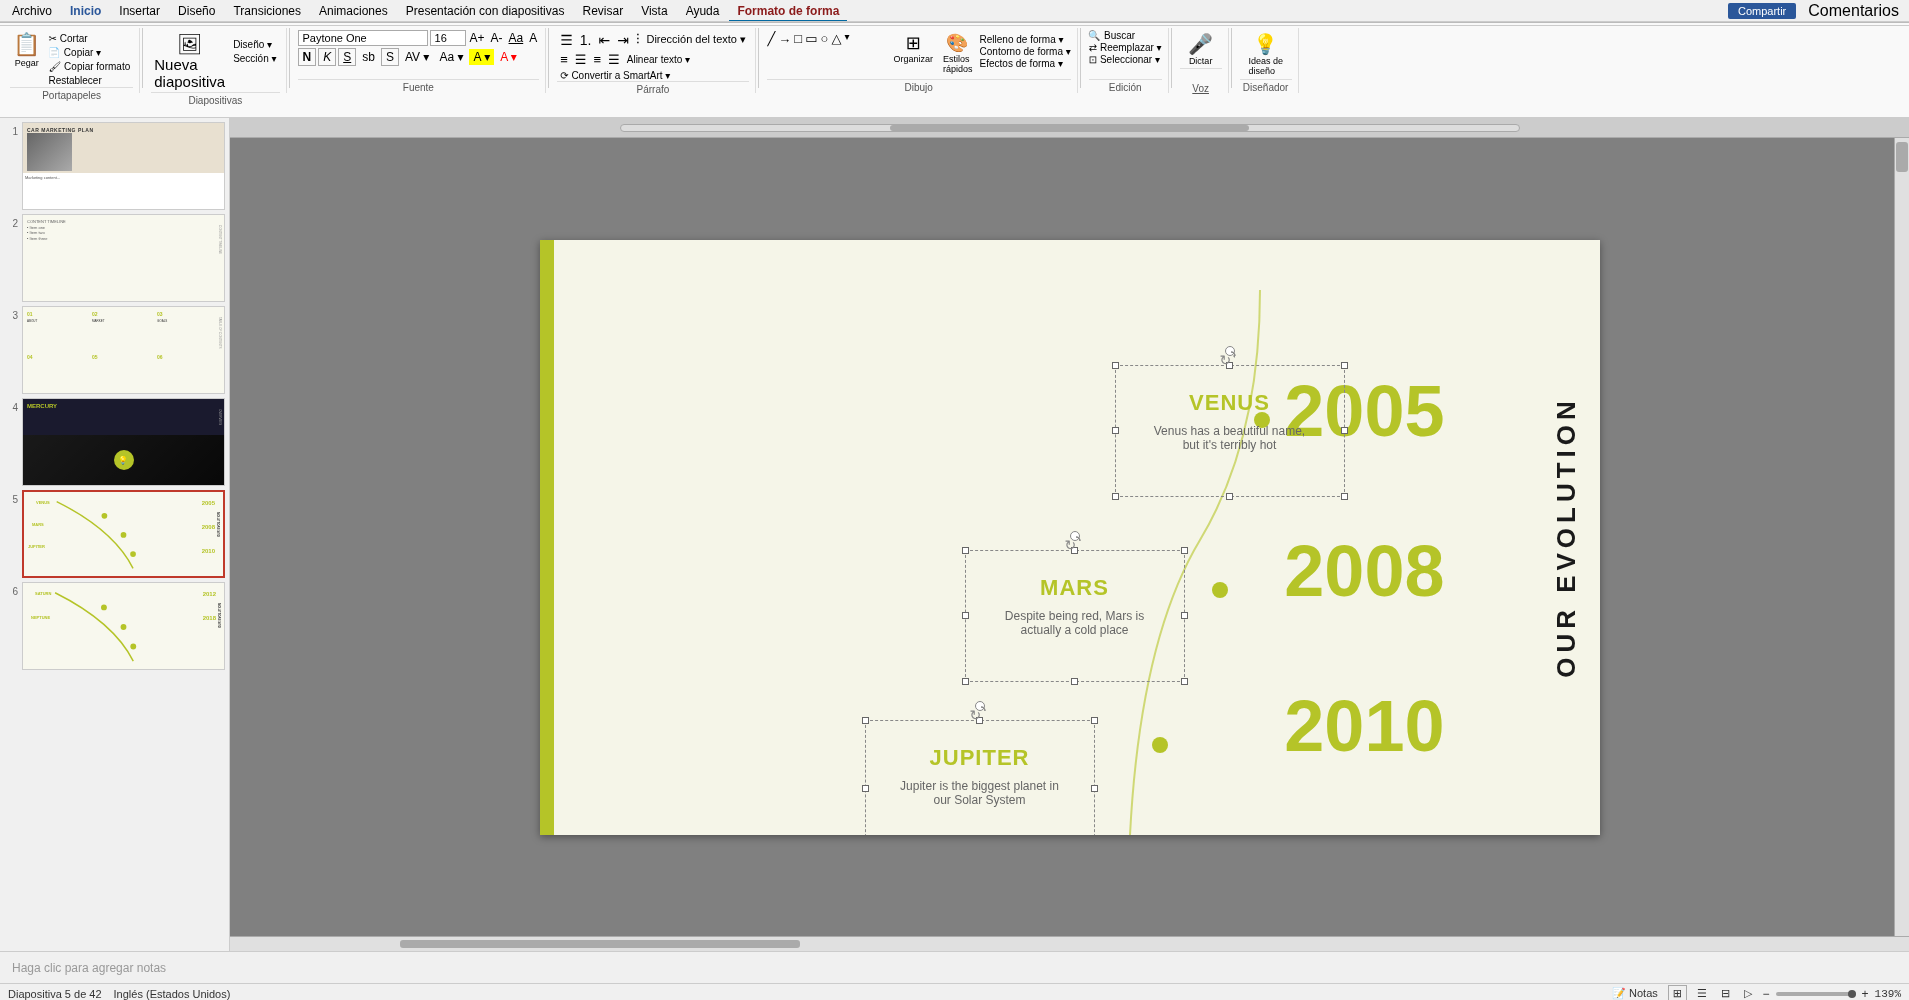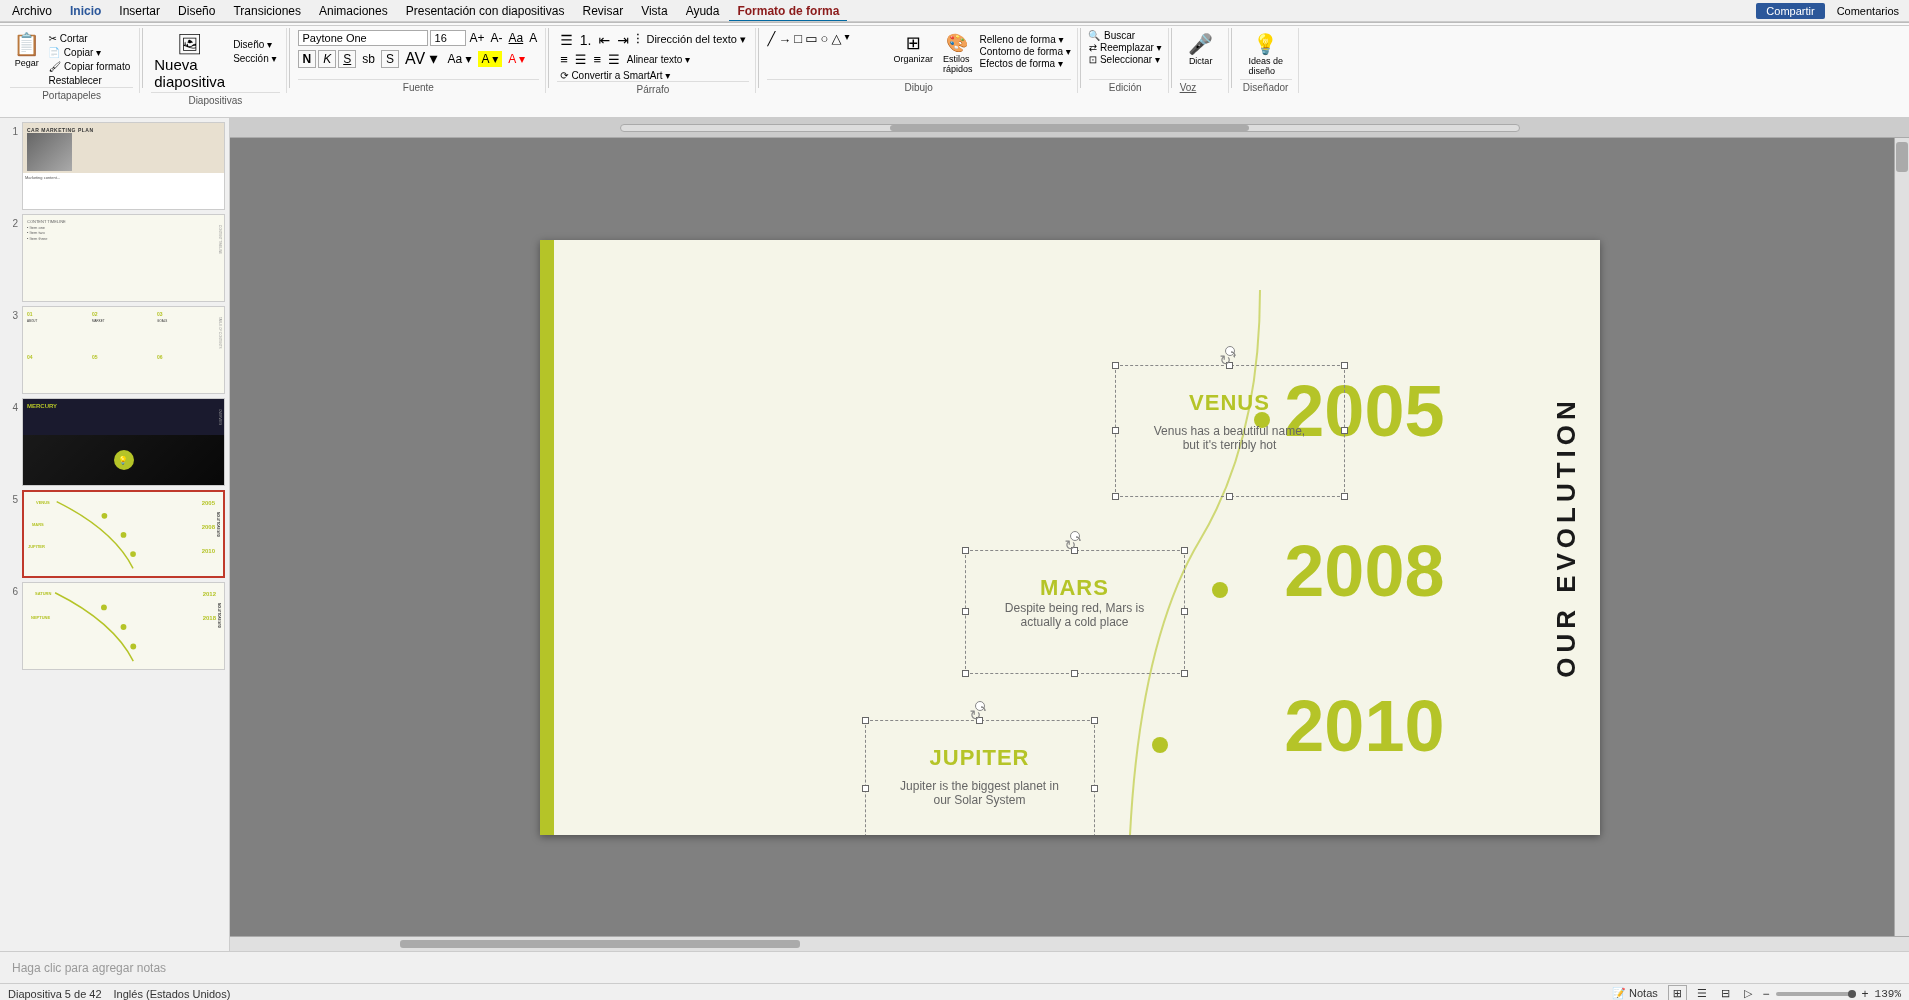--- a/index.html
+++ b/index.html
@@ -83,21 +83,21 @@
     <span class="menu-item">Diseño</span>
     <span class="menu-item">Transiciones</span>
     <span class="menu-item">Animaciones</span>
     <span class="menu-item">Presentación con diapositivas</span>
     <span class="menu-item">Revisar</span>
     <span class="menu-item">Vista</span>
     <span class="menu-item">Ayuda</span>
     <span class="menu-item" style="color:#8b1a1a;font-weight:bold; border-bottom:1px solid #0369a1; margin-bottom:-1px;">Formato de forma</span>
     <div style="margin-left:auto;display:flex;align-items:center;gap:6px;">
       <button class="share-btn" style="background:#2b579a;color:white;border:none;padding:2px 10px;font-size:11px;cursor:pointer;border-radius:2px;">Compartir</button>
-      <span class="comments-btn" style="font-size:11px;cursor:pointer;">Comentarios</span>
+      <span class="comments-btn" style="font-size:16px;cursor:pointer;">Comentarios</span>
     </div>
   </div>
 </div>
 
 <div class="ribbon">
   <div class="ribbon-content" style="display:flex;align-items:flex-start;padding:2px 4px;gap:0;height:93px;">
 
     <div class="ribbon-group" style="min-width:90px;">
       <div class="ribbon-group-content" style="display:flex;align-items:flex-start;gap:2px;flex:1;padding-top:2px;width:100%;">
         <div style="display:flex;flex-direction:column;align-items:center;">
@@ -149,21 +149,21 @@
           <span style="font-size:12px;cursor:pointer;padding:1px 2px;">A-</span>
           <span style="font-size:12px;cursor:pointer;padding:1px 2px;text-decoration:underline;">Aa</span>
           <span style="font-size:12px;cursor:pointer;padding:1px 2px;">Α</span>
         </div>
         <div style="display:flex;align-items:center;gap:2px;">
           <span style="font-weight:bold;font-size:12px;cursor:pointer;padding:1px 4px;border:1px solid #aaa;">N</span>
           <span style="font-style:italic;font-size:12px;cursor:pointer;padding:1px 4px;border:1px solid #aaa;">K</span>
           <span style="text-decoration:underline;font-size:12px;cursor:pointer;padding:1px 4px;border:1px solid #aaa;">S</span>
           <span style="font-size:12px;cursor:pointer;padding:1px 4px;">sb</span>
           <span style="font-size:12px;cursor:pointer;padding:1px 4px;border:1px solid #aaa;">S</span>
-          <span style="font-size:16px;cursor:pointer;padding:1px 4px;">AV ▾</span>
+          <span style="font-size:12px;cursor:pointer;padding:1px 4px;">AV ▾</span>
           <span style="font-size:12px;cursor:pointer;padding:1px 4px;">Aa ▾</span>
           <span style="font-size:12px;cursor:pointer;padding:1px 4px;background:#ffff00;">A ▾</span>
           <span style="font-size:12px;cursor:pointer;padding:1px 4px;color:red;">A ▾</span>
         </div>
       </div>
       <div class="ribbon-group-label" style="font-size:10px;color:#555;border-top:1px solid #ddd;width:100%;text-align:center;padding-top:2px;">Fuente</div>
     </div>
 
     <div class="ribbon-separator"></div>
 
@@ -239,21 +239,21 @@
 
     <div class="ribbon-separator"></div>
 
     <div class="ribbon-group" style="min-width:55px;">
       <div style="flex:1;padding-top:2px;">
         <div class="ribbon-btn" style="font-size:9px;">
           <span style="font-size:20px;">🎤</span>
           Dictar
         </div>
       </div>
-      <div class="ribbon-group-label" style="font-size:10px;color:#555;border-top:1px solid #ddd;width:100%;padding-top:2px;text-decoration:underline;">Voz</div>
+      <div class="ribbon-group-label" style="font-size:10px;color:#555;border-top:1px solid #ddd;width:100%;text-align:center;padding-top:14px;text-decoration:underline;">Voz</div>
     </div>
 
     <div class="ribbon-separator"></div>
 
     <div class="ribbon-group" style="min-width:65px;">
       <div style="flex:1;padding-top:2px;">
         <div class="ribbon-btn" style="font-size:9px;">
           <span style="font-size:20px;">💡</span>
           Ideas de<br>diseño
         </div>
@@ -435,21 +435,21 @@
             <div class="handle tm" style="position:absolute;top:-4px;left:calc(50% - 3.5px);width:7px;height:7px;background:white;border:1px solid #666;cursor:n-resize;"></div>
             <div class="handle tr" style="position:absolute;top:-4px;right:-4px;width:7px;height:7px;background:white;border:1px solid #666;cursor:ne-resize;"></div>
             <div class="handle ml" style="position:absolute;top:calc(50% - 3.5px);left:-4px;width:7px;height:7px;background:white;border:1px solid #666;cursor:w-resize;"></div>
             <div class="handle mr" style="position:absolute;top:calc(50% - 3.5px);right:-4px;width:7px;height:7px;background:white;border:1px solid #666;cursor:e-resize;"></div>
             <div class="handle bl" style="position:absolute;bottom:-4px;left:-4px;width:7px;height:7px;background:white;border:1px solid #666;cursor:sw-resize;"></div>
             <div class="handle bm" style="position:absolute;bottom:-4px;left:calc(50% - 3.5px);width:7px;height:7px;background:white;border:1px solid #666;cursor:s-resize;"></div>
             <div class="handle br" style="position:absolute;bottom:-4px;right:-4px;width:7px;height:7px;background:white;border:1px solid #666;cursor:se-resize;"></div>
           </div>
           <div style="position:absolute;top:-38px;left:calc(50% - 10px);font-size:14px;color:#888;">↻</div>
           <div style="font-size:22px;font-weight:bold;color:#b5c428;font-family:Arial,sans-serif;letter-spacing:1px;">MARS</div>
-          <div style="margin-top:0;">
+          <div style="margin-top:8px;">
             <div style="font-size:12px;color:#666;">Despite being red, Mars is</div>
             <div style="font-size:12px;color:#666;">actually a cold place</div>
           </div>
         </div>
 
         <div style="position:absolute;top:505px;left:340px;width:200px;text-align:center;">
 
           <div style="position:absolute;top:-25px;left:-15px;right:-15px;bottom:-50px;border:1px dashed #888;pointer-events:none;">
             <div style="position:absolute;top:-20px;left:calc(50% - 5px);width:10px;height:10px;border-radius:50%;border:1px solid #888;background:white;cursor:pointer;">
               <svg width="10" height="10" viewBox="0 0 10 10">

